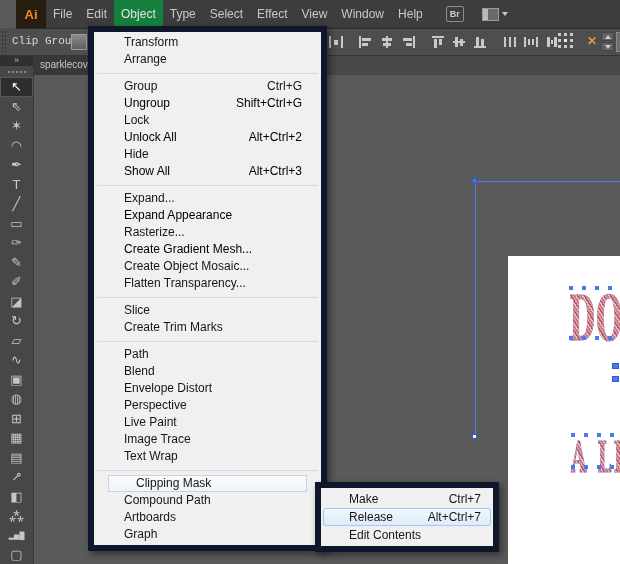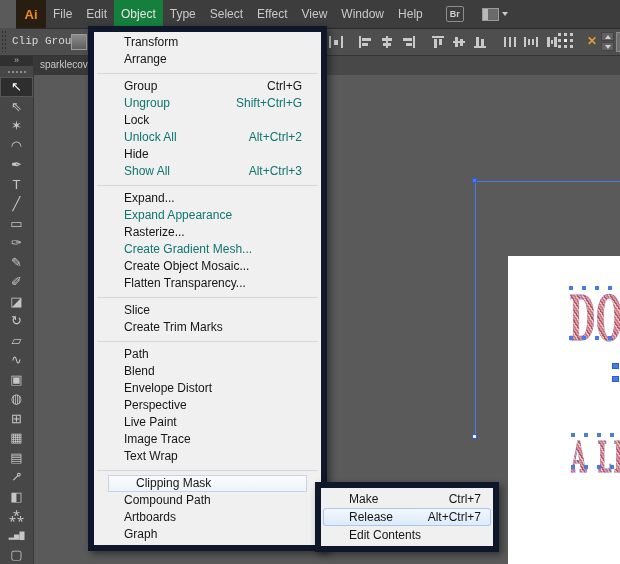--- a/index.html
+++ b/index.html
@@ -91,21 +91,21 @@
   .menu-popup{position:absolute;background:#f0f0f0;border:6px solid #0f172a;
               box-shadow:3px 3px 7px rgba(0,0,0,0.45);padding:2px 0;z-index:100;}
   .object-menu{left:88px;top:26px;width:227px;}
   .submenu{left:315px;top:482px;width:172px;z-index:110;}
   .m-item{position:relative;height:17px;line-height:17px;padding:0 20px 0 30px;font-size:12px;color:#161616;
           box-sizing:border-box;white-space:nowrap;}
   .s-item{height:18px;line-height:18px;padding-left:28px;text-decoration:underline;}
   .m-label{display:inline-block;}
   .m-short{position:absolute;right:19px;top:0;}
   .s-item .m-short{right:12px;}
-  .m-item.disabled{color:#0f766e;}
+  .m-item.disabled{color:#000000;}
   .m-item.separator{height:1px;background:#d8d8d8;margin:5px 3px 4px;padding:0;}
   .m-item.highlight{box-shadow:inset 0 0 0 1px #c5d3e6;background:linear-gradient(#fbfcfe,#edf2f9);
                     border-radius:0;margin:0 14px;padding-left:28px;}
   .m-item.highlight .m-short{right:17px;}
   .m-item.highlight-strong{box-shadow:inset 0 0 0 1px #a9c8ef;background:linear-gradient(#f3f8fd,#dbeafb);
                     border-radius:3px;margin:0 2px;padding-left:26px;}
   .m-item.highlight-strong .m-short{right:10px;}
 </style>
 </head>
 <body>

